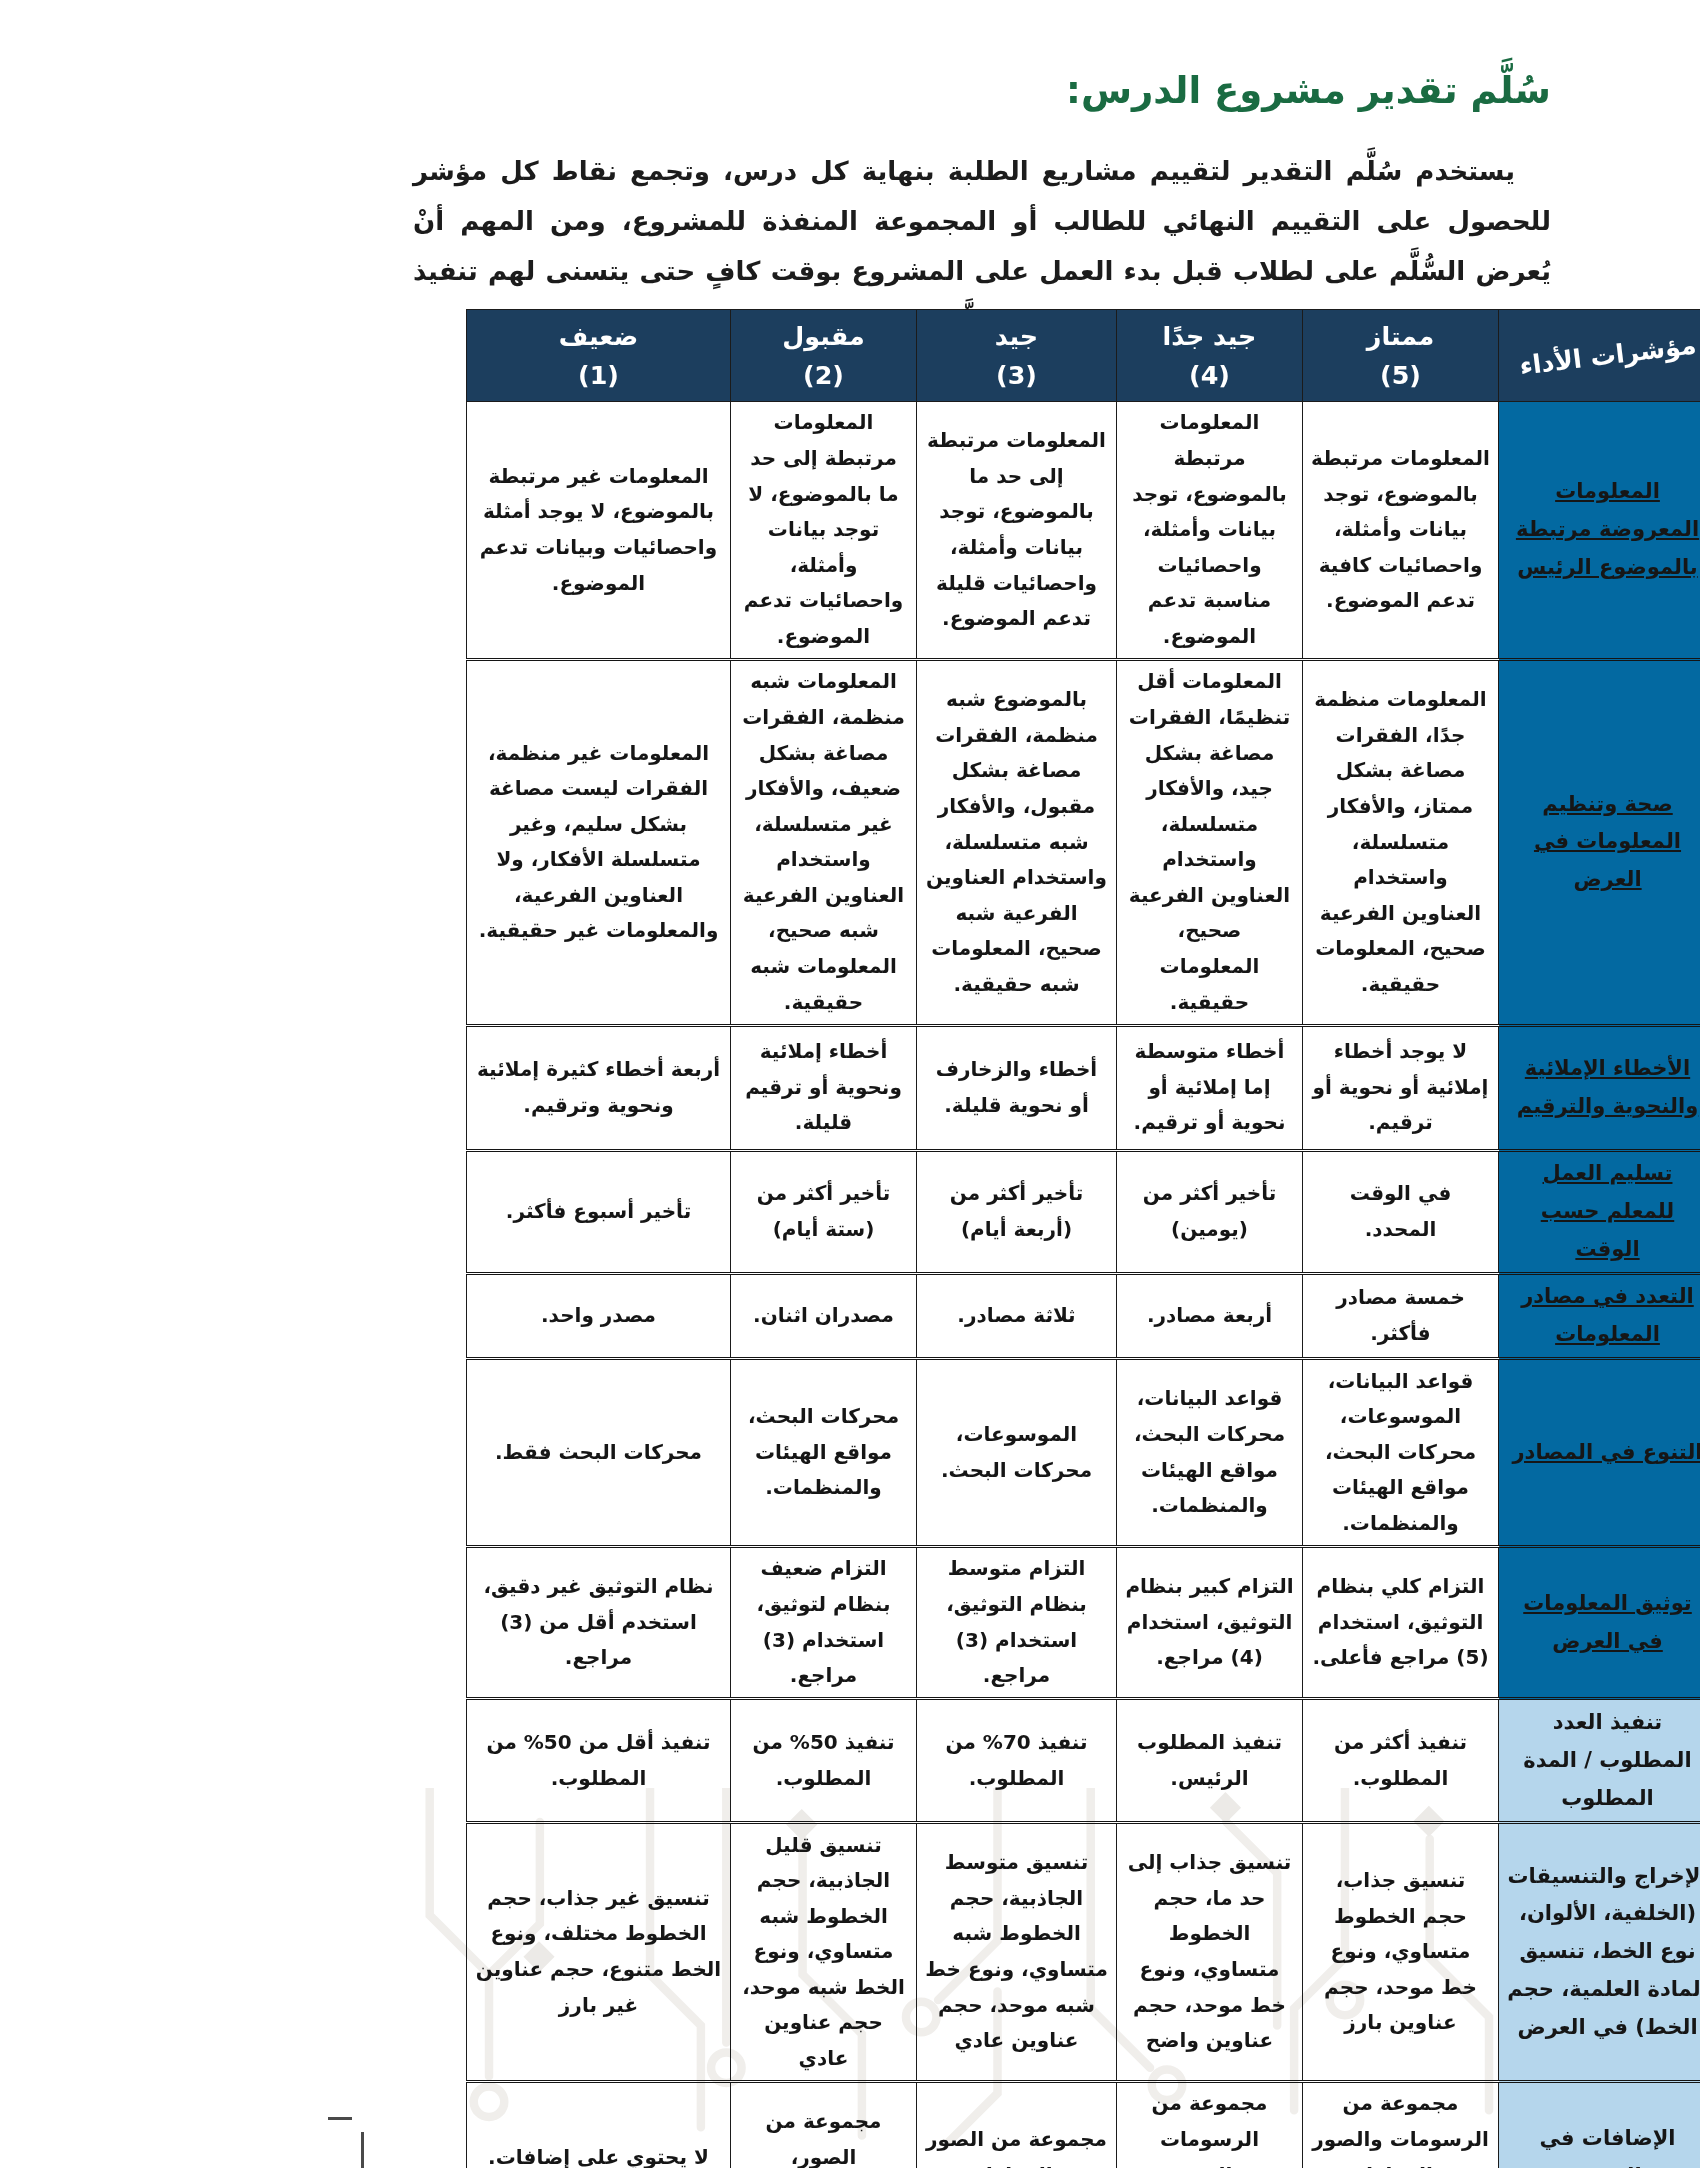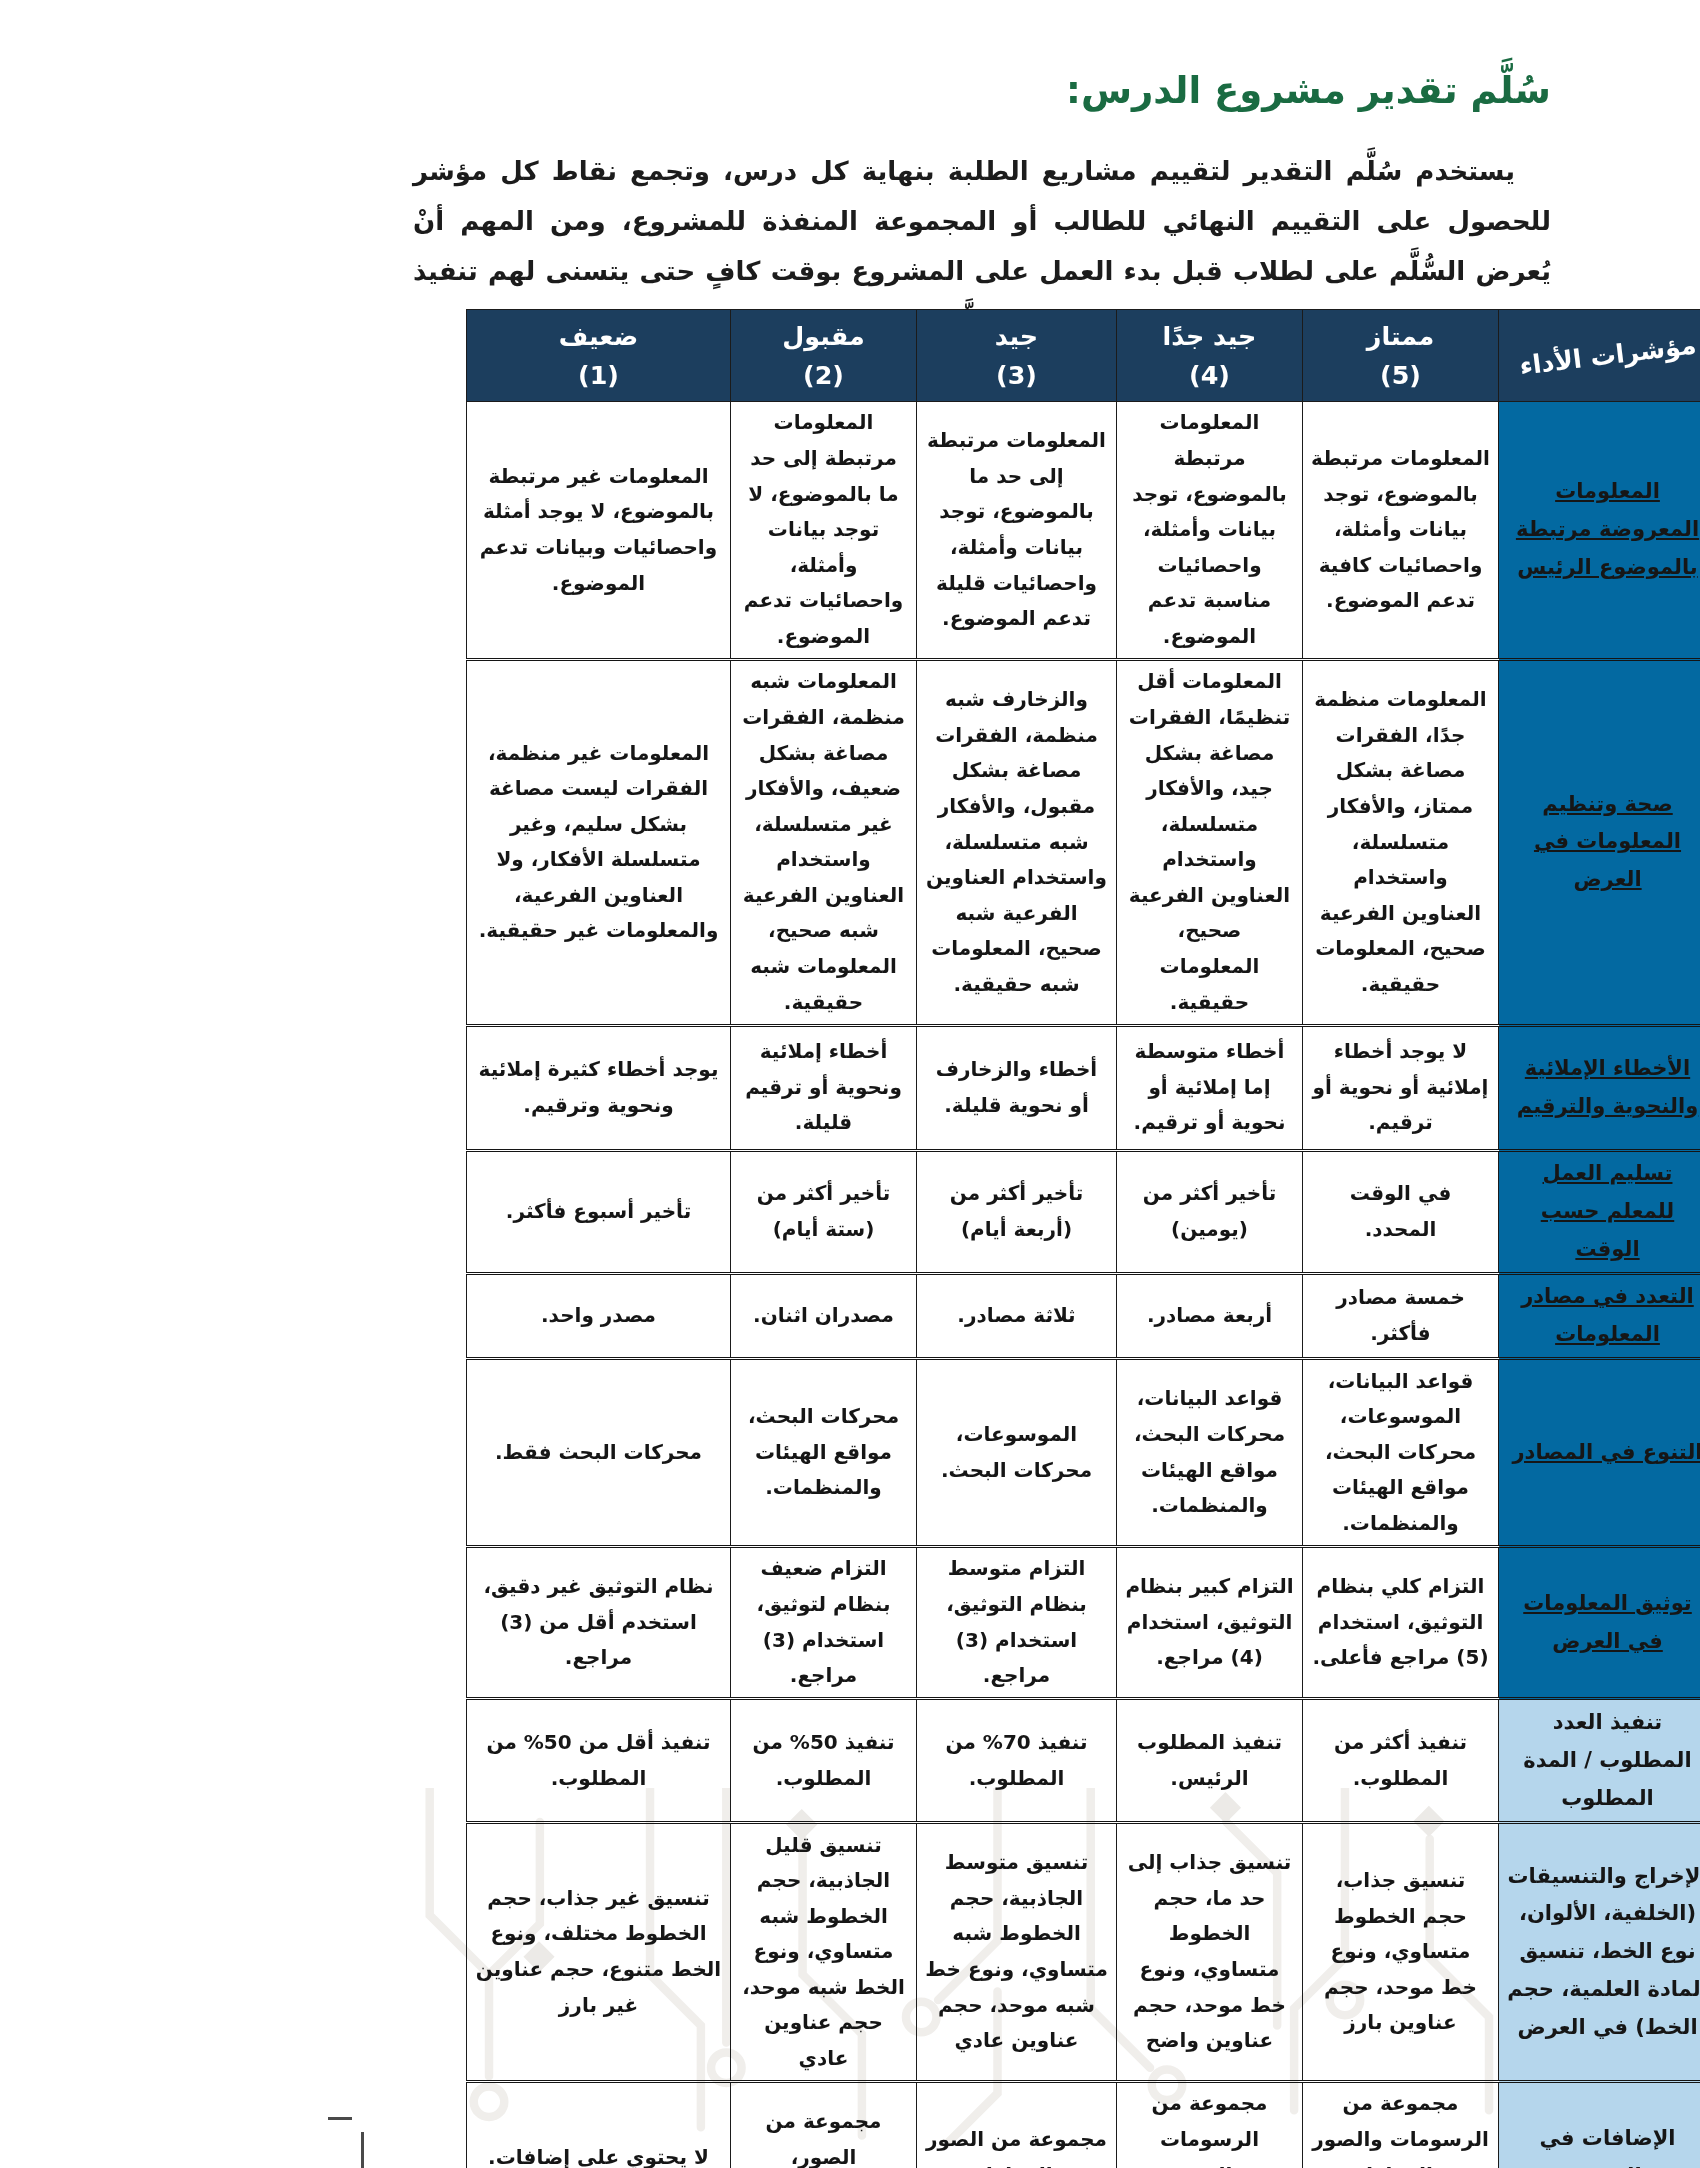--- a/index.html
+++ b/index.html
@@ -154,31 +154,31 @@
         <td class="lvl">المعلومات مرتبطة بالموضوع، توجد بيانات وأمثلة، واحصائيات كافية تدعم الموضوع.</td>
         <td class="lvl">المعلومات مرتبطة بالموضوع، توجد بيانات وأمثلة، واحصائيات مناسبة تدعم الموضوع.</td>
         <td class="lvl">المعلومات مرتبطة إلى حد ما بالموضوع، توجد بيانات وأمثلة، واحصائيات قليلة تدعم الموضوع.</td>
         <td class="lvl">المعلومات مرتبطة إلى حد ما بالموضوع، لا توجد بيانات وأمثلة، واحصائيات تدعم الموضوع.</td>
         <td class="lvl">المعلومات غير مرتبطة بالموضوع، لا يوجد أمثلة واحصائيات وبيانات تدعم الموضوع.</td>
       </tr>
       <tr class="h-r2 dbl">
         <td class="ind peach">صحة وتنظيم المعلومات في العرض</td>
         <td class="lvl">المعلومات منظمة جدًا، الفقرات مصاغة بشكل ممتاز، والأفكار متسلسلة، واستخدام العناوين الفرعية صحيح، المعلومات حقيقية.</td>
         <td class="lvl">المعلومات أقل تنظيمًا، الفقرات مصاغة بشكل جيد، والأفكار متسلسلة، واستخدام العناوين الفرعية صحيح، المعلومات حقيقية.</td>
-        <td class="lvl">والزخارف شبه منظمة، الفقرات مصاغة بشكل مقبول، والأفكار شبه متسلسلة، واستخدام العناوين الفرعية شبه صحيح، المعلومات شبه حقيقية.</td>
+        <td class="lvl">بالموضوع شبه منظمة، الفقرات مصاغة بشكل مقبول، والأفكار شبه متسلسلة، واستخدام العناوين الفرعية شبه صحيح، المعلومات شبه حقيقية.</td>
         <td class="lvl">المعلومات شبه منظمة، الفقرات مصاغة بشكل ضعيف، والأفكار غير متسلسلة، واستخدام العناوين الفرعية شبه صحيح، المعلومات شبه حقيقية.</td>
         <td class="lvl">المعلومات غير منظمة، الفقرات ليست مصاغة بشكل سليم، وغير متسلسلة الأفكار، ولا العناوين الفرعية، والمعلومات غير حقيقية.</td>
       </tr>
       <tr class="h-r3 dbl">
         <td class="ind peach">الأخطاء الإملائية والنحوية والترقيم</td>
         <td class="lvl">لا يوجد أخطاء إملائية أو نحوية أو ترقيم.</td>
         <td class="lvl">أخطاء متوسطة إما إملائية أو نحوية أو ترقيم.</td>
         <td class="lvl">أخطاء والزخارف أو نحوية قليلة.</td>
         <td class="lvl">أخطاء إملائية ونحوية أو ترقيم قليلة.</td>
-        <td class="lvl">يوجد أخطاء كثيرة إملائية ونحوية وترقيم.</td>
+        <td class="lvl">أربعة أخطاء كثيرة إملائية ونحوية وترقيم.</td>
       </tr>
       <tr class="h-r4 dbl">
         <td class="crit yellow">تسليم العمل</td>
         <td class="ind peach">تسليم العمل للمعلم حسب الوقت</td>
         <td class="lvl">في الوقت المحدد.</td>
         <td class="lvl">تأخير أكثر من (يومين)</td>
         <td class="lvl">تأخير أكثر من (أربعة أيام)</td>
         <td class="lvl">تأخير أكثر من (ستة أيام)</td>
         <td class="lvl">تأخير أسبوع فأكثر.</td>
       </tr>

